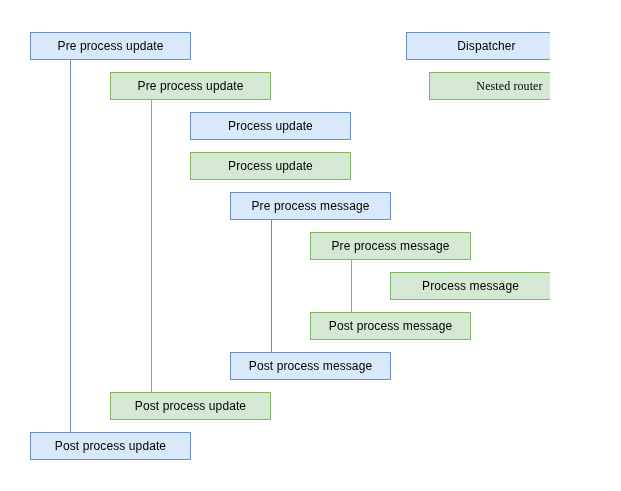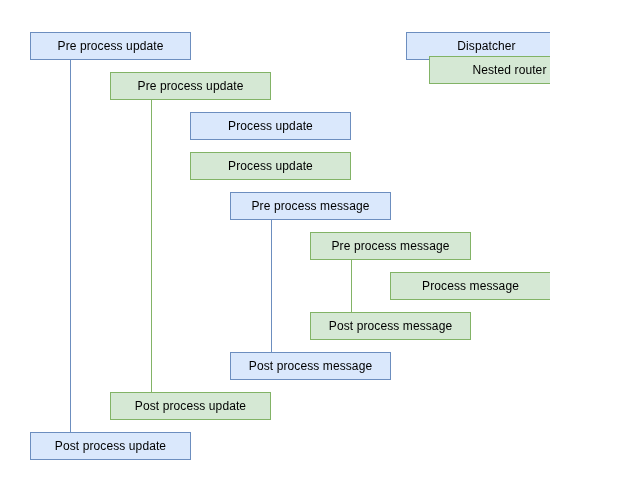--- a/index.html
+++ b/index.html
@@ -92,17 +92,17 @@
         <span>Post process update</span>
       </div>
       <div class="node kind-dispatcher" style="left: 30px; top: 432px; width: 161px; height: 28px;">
         <span>Post process update</span>
       </div>
     </div>
   <div id="legend-layer">
       <div class="node kind-dispatcher" style="left: 406px; top: 32px; width: 161px; height: 28px;">
         <span>Dispatcher</span>
       </div>
-      <div class="node kind-router" style="left: 429px; top: 56px; width: 161px; height: 28px;">
+      <div class="node kind-router" style="left: 429px; top: 72px; width: 161px; height: 28px; font-family: Liberation Serif, serif;">
         <span>Nested router</span>
       </div>
     </div>
 </div>
 
 </body></html>

